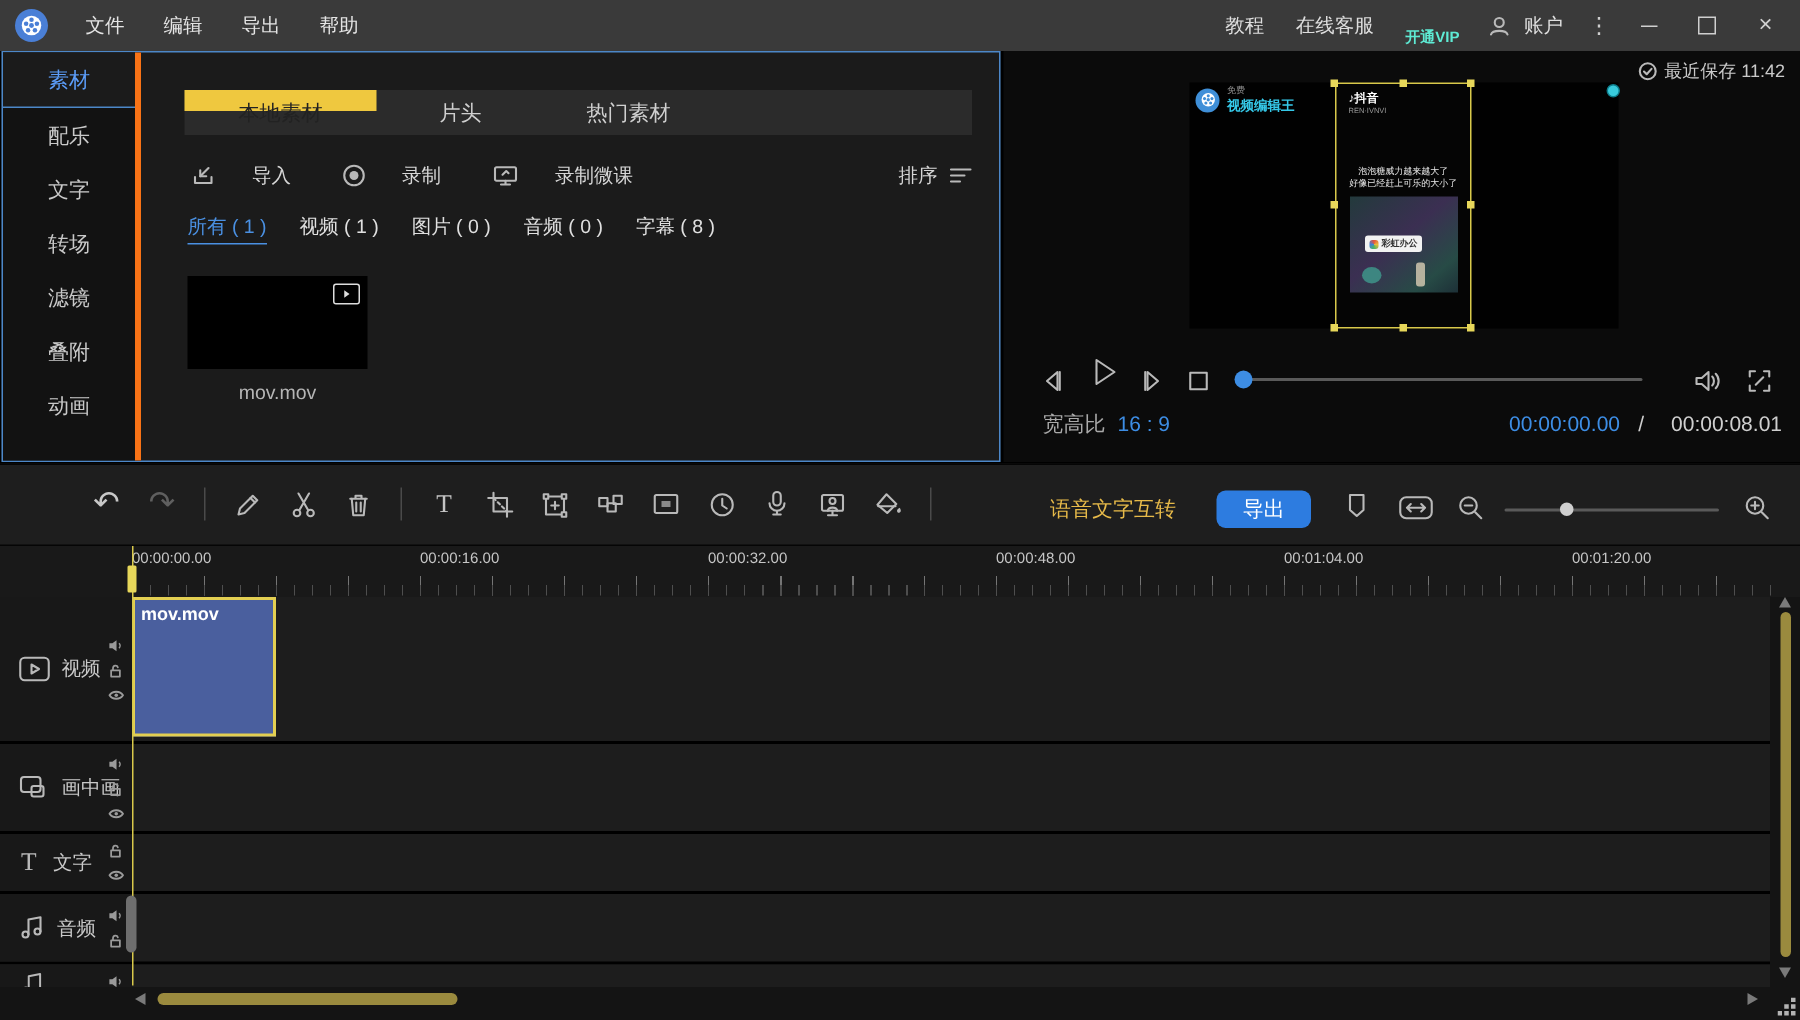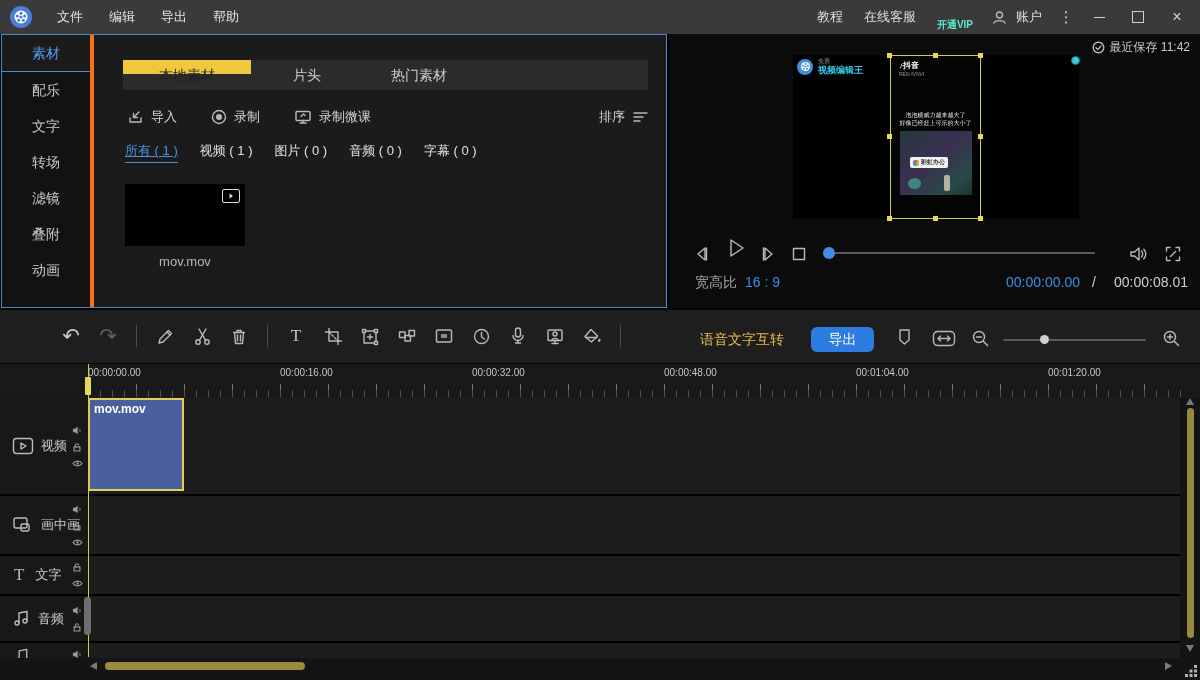--- a/index.html
+++ b/index.html
@@ -22,24 +22,24 @@
 
   
   .left-panel{left:1px;top:34px;width:666px;height:274px;border:1px solid #4c87c8;box-sizing:border-box;background:#1b1b1b;}
   .sidebar{position:absolute;left:0;top:0;width:88px;height:100%;background:#121212;border-right:4px solid #f97316;}
   .side-item{height:36px;line-height:36px;text-align:center;font-size:14px;color:#c9c9c9;cursor:pointer;}
   .side-item.active{color:#5b9cf8;border-bottom:1px solid #4c87c8;background:#1b1b1b;}
   .tabs{position:absolute;left:32px;top:25px;right:18px;height:30px;background:#2b2b2b;display:flex;}
   .tab{min-width:88px;padding:0 12px;height:14px;line-height:30px;text-align:center;font-size:14px;color:#cfcfcf;}
   .tab.active{background:#efc83f;color:#222;min-width:104px;}
   .act-row{position:absolute;left:36px;top:70px;right:18px;height:24px;display:flex;align-items:center;}
-  .act-btn{display:flex;align-items:center;gap:7px;margin-right:34px;color:#d6d6d6;font-size:13px;}
+  .act-btn{display:flex;align-items:center;gap:24px;margin-right:34px;color:#d6d6d6;font-size:13px;}
   .filters{position:absolute;left:34px;top:107px;display:flex;gap:22px;font-size:13px;}
   .filter{color:#e0e0e0;}
-  .filter.active{color:#4a90e2;border-bottom:1px solid #4a90e2;padding-bottom:2px;text-decoration:underline;}
+  .filter.active{color:#4a90e2;border-bottom:1px solid #4a90e2;padding-bottom:2px;}
   .thumb{position:absolute;left:34px;top:149px;width:120px;height:62px;background:#000;}
   .thumb-badge{position:absolute;right:5px;top:5px;width:16px;height:12px;border:1px solid #ddd;border-radius:2px;
                display:flex;align-items:center;justify-content:center;}
   .thumb-name{position:absolute;left:34px;top:219px;width:120px;text-align:center;font-size:13px;color:#b5b5b5;}
 
   
   .preview{left:669px;top:34px;width:531px;height:274px;background:#0b0b0b;}
   .autosave{position:absolute;right:10px;top:5px;font-size:12px;color:#c9c9c9;display:flex;gap:5px;align-items:center;}
   .canvas{position:absolute;left:124px;top:21px;width:286px;height:164px;background:#010101;}
   .vclip{position:absolute;left:221px;top:21px;width:91px;height:164px;background:#050505;
@@ -200,21 +200,21 @@
             </svg>
           </span>
       </div>
     </div>
 
     <div class="filters">
       <span class="filter active">所有 ( 1 )</span>
       <span class="filter">视频 ( 1 )</span>
       <span class="filter">图片 ( 0 )</span>
       <span class="filter">音频 ( 0 )</span>
-      <span class="filter">字幕 ( 0 )</span>
+      <span class="filter">字幕 ( 8 )</span>
     </div>
 
     <div class="thumb">
       <div class="thumb-badge">
         <svg width="8" height="8" viewBox="0 0 8 8">
             <path d="M2.5 1.5 6 4 2.5 6.5z" fill="#ddd"></path>
           </svg>
       </div>
     </div>
     <div class="thumb-name">mov.mov</div>

